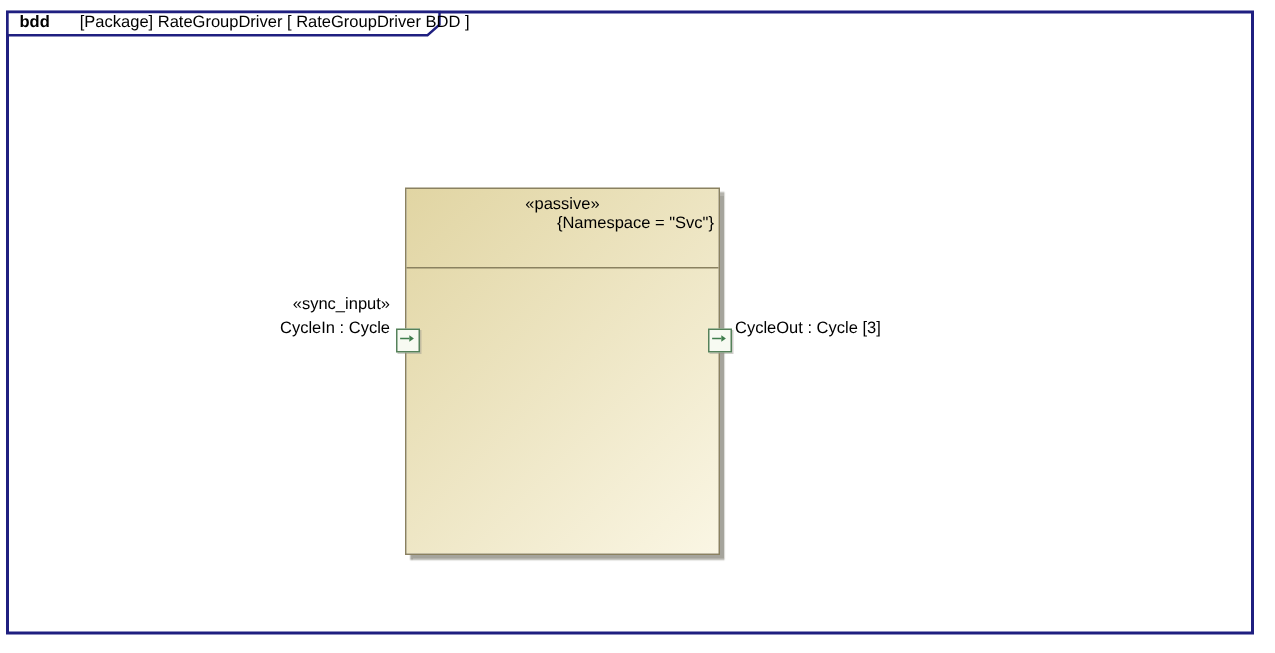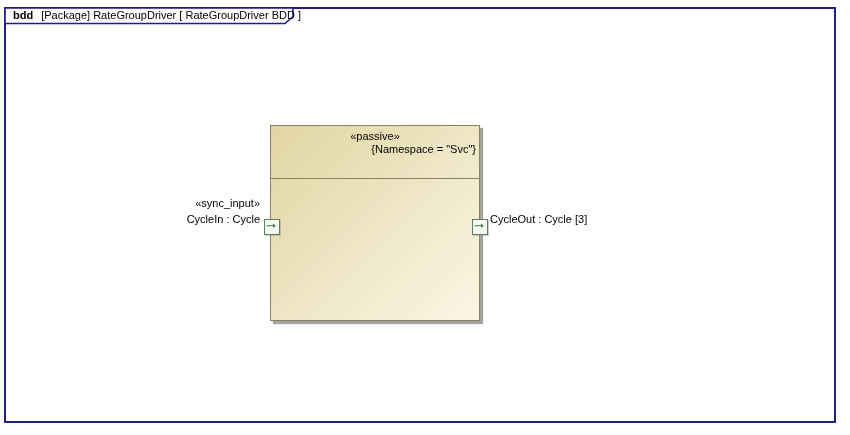--- a/index.html
+++ b/index.html
@@ -35,28 +35,28 @@
   }
   .tab-label {
     position: absolute;
     left: 13px;
     top: 9px;
     font-size: 11px;
     line-height: 12px;
     white-space: nowrap;
   }
   .tab-label .kw { font-weight: bold; }
-  .tab-label .title { margin-left: 8px; }
+  .tab-label .title { margin-left: 20px; }
   
   .block {
     position: absolute;
     left: 270px;
     top: 125px;
     width: 210px;
-    height: 196px;
+    height: 245px;
     border: 1px solid var(--block-border, #8a8160);
     background: linear-gradient(135deg, var(--block-fill-start, #e1d5a3) 0%, var(--block-fill-end, #faf6e4) 100%);
     box-shadow: 3px 3px 1px var(--block-shadow, #a5a49c);
     box-sizing: border-box;
   }
   .block-header {
     height: 48px;
     border-bottom: 1px solid var(--block-border, #8a8160);
     padding-top: 4px;
     box-sizing: content-box;

